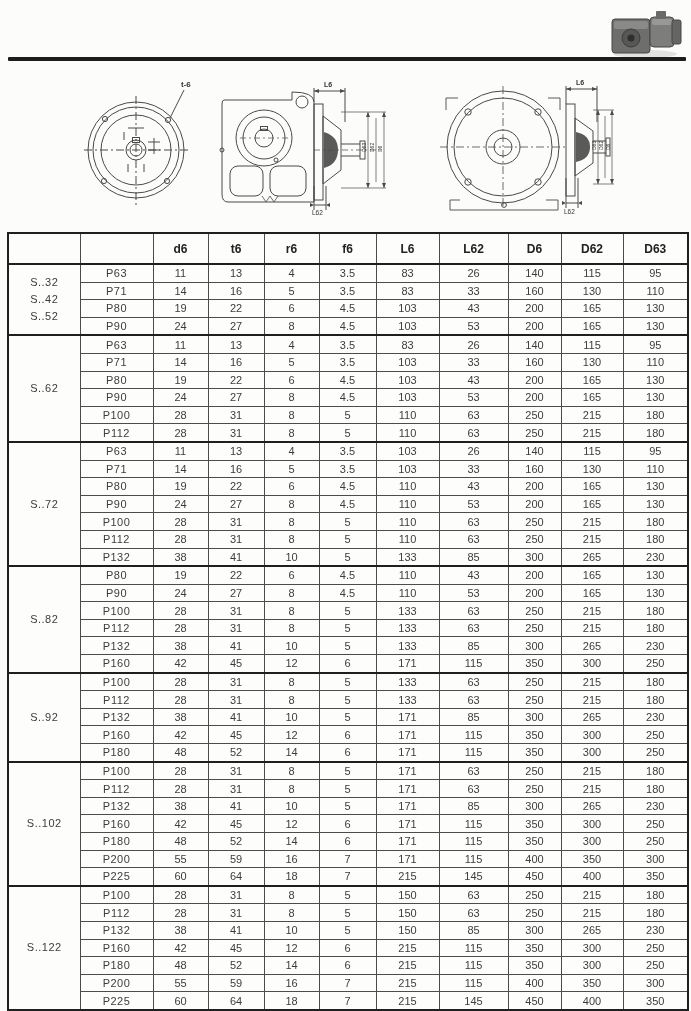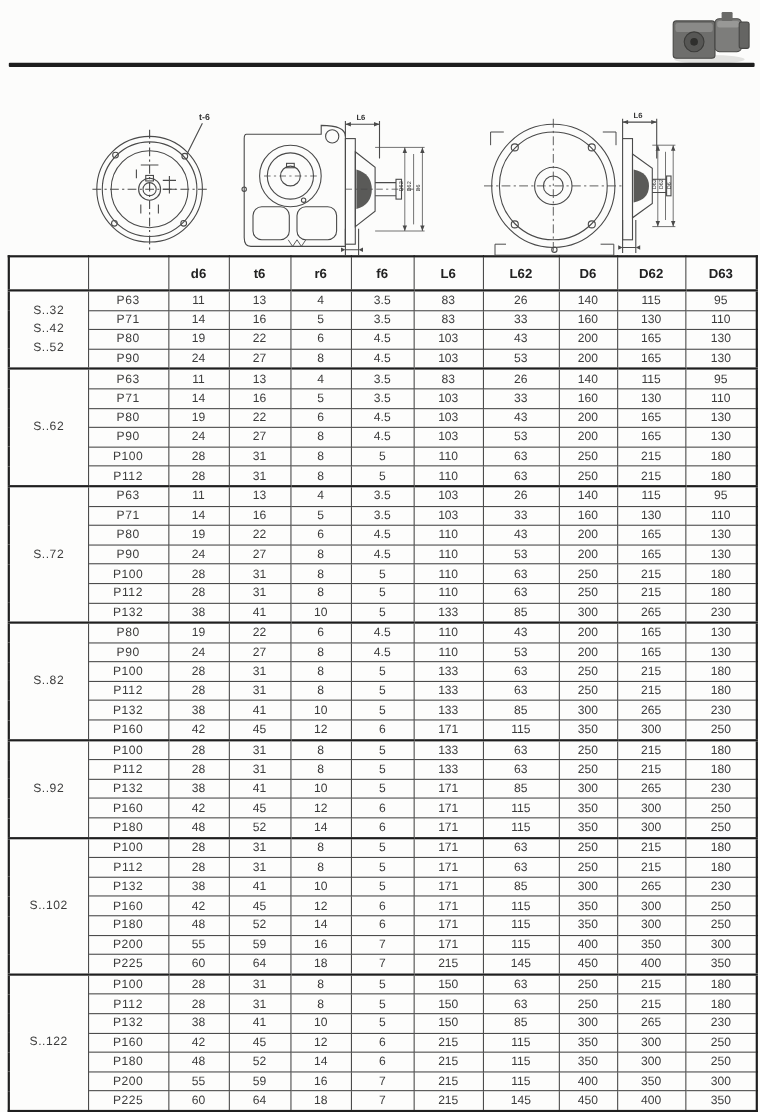--- a/index.html
+++ b/index.html
@@ -8,21 +8,21 @@
     width:691px;height:1011px;
     background:#fcfcfb;
     font-family:"Liberation Sans", sans-serif;
     overflow:hidden;
   }
   .top-rule{
     position:absolute;left:8px;top:57px;width:678px;height:4px;
     background:#1d1d1d;border-radius:1px;
   }
   .photo{position:absolute;top:7px;right:6px;width:78px;height:52px;}
-  .drawings{position:absolute;top:92px;left:0;width:574px;height:148px;}
+  .drawings{position:absolute;top:70px;left:0;width:574px;height:148px;}
   .drw{position:absolute;}
   .drw svg{display:block;}
   .drw text{font-family:"Liberation Sans",sans-serif;fill:#333;}
 
   .table-wrap{position:absolute;left:7px;top:232px;width:680px;}
   table.dims{
     border-collapse:collapse;table-layout:fixed;width:680px;
     background:#fdfdfc;
   }
   table.dims{border:2px solid #1f1f1f;}

